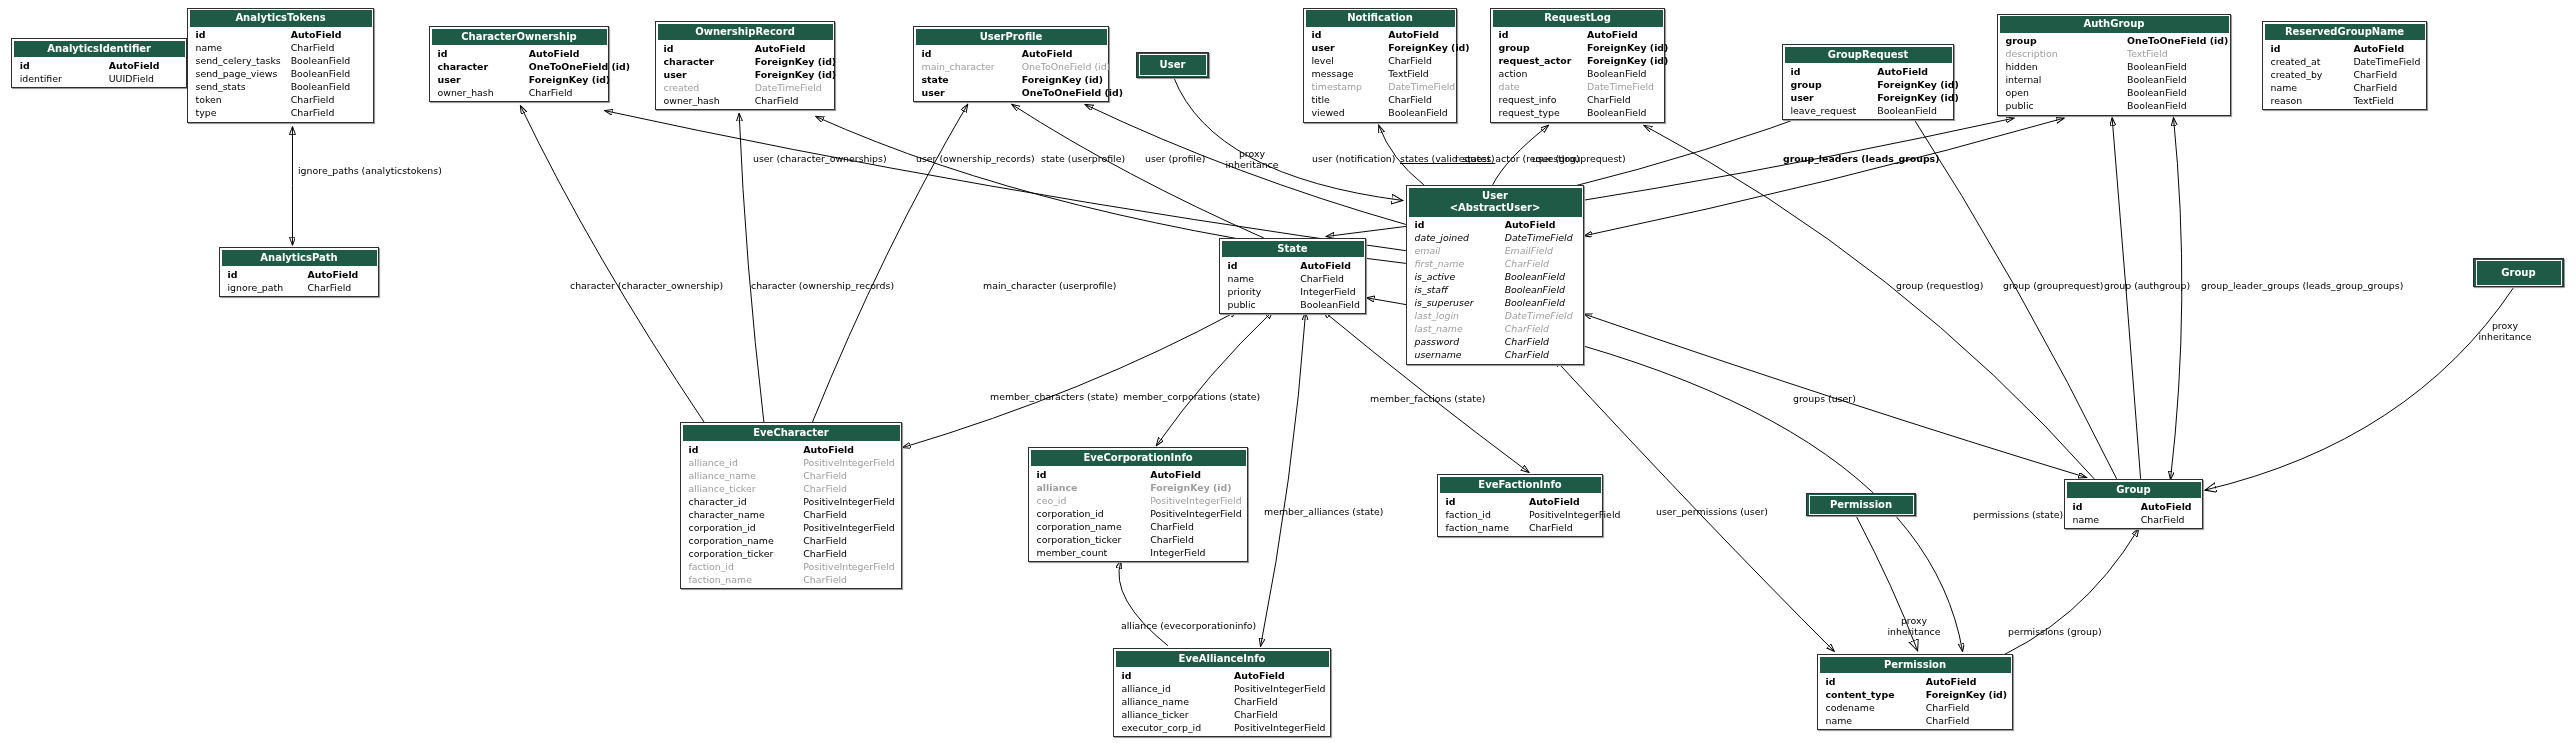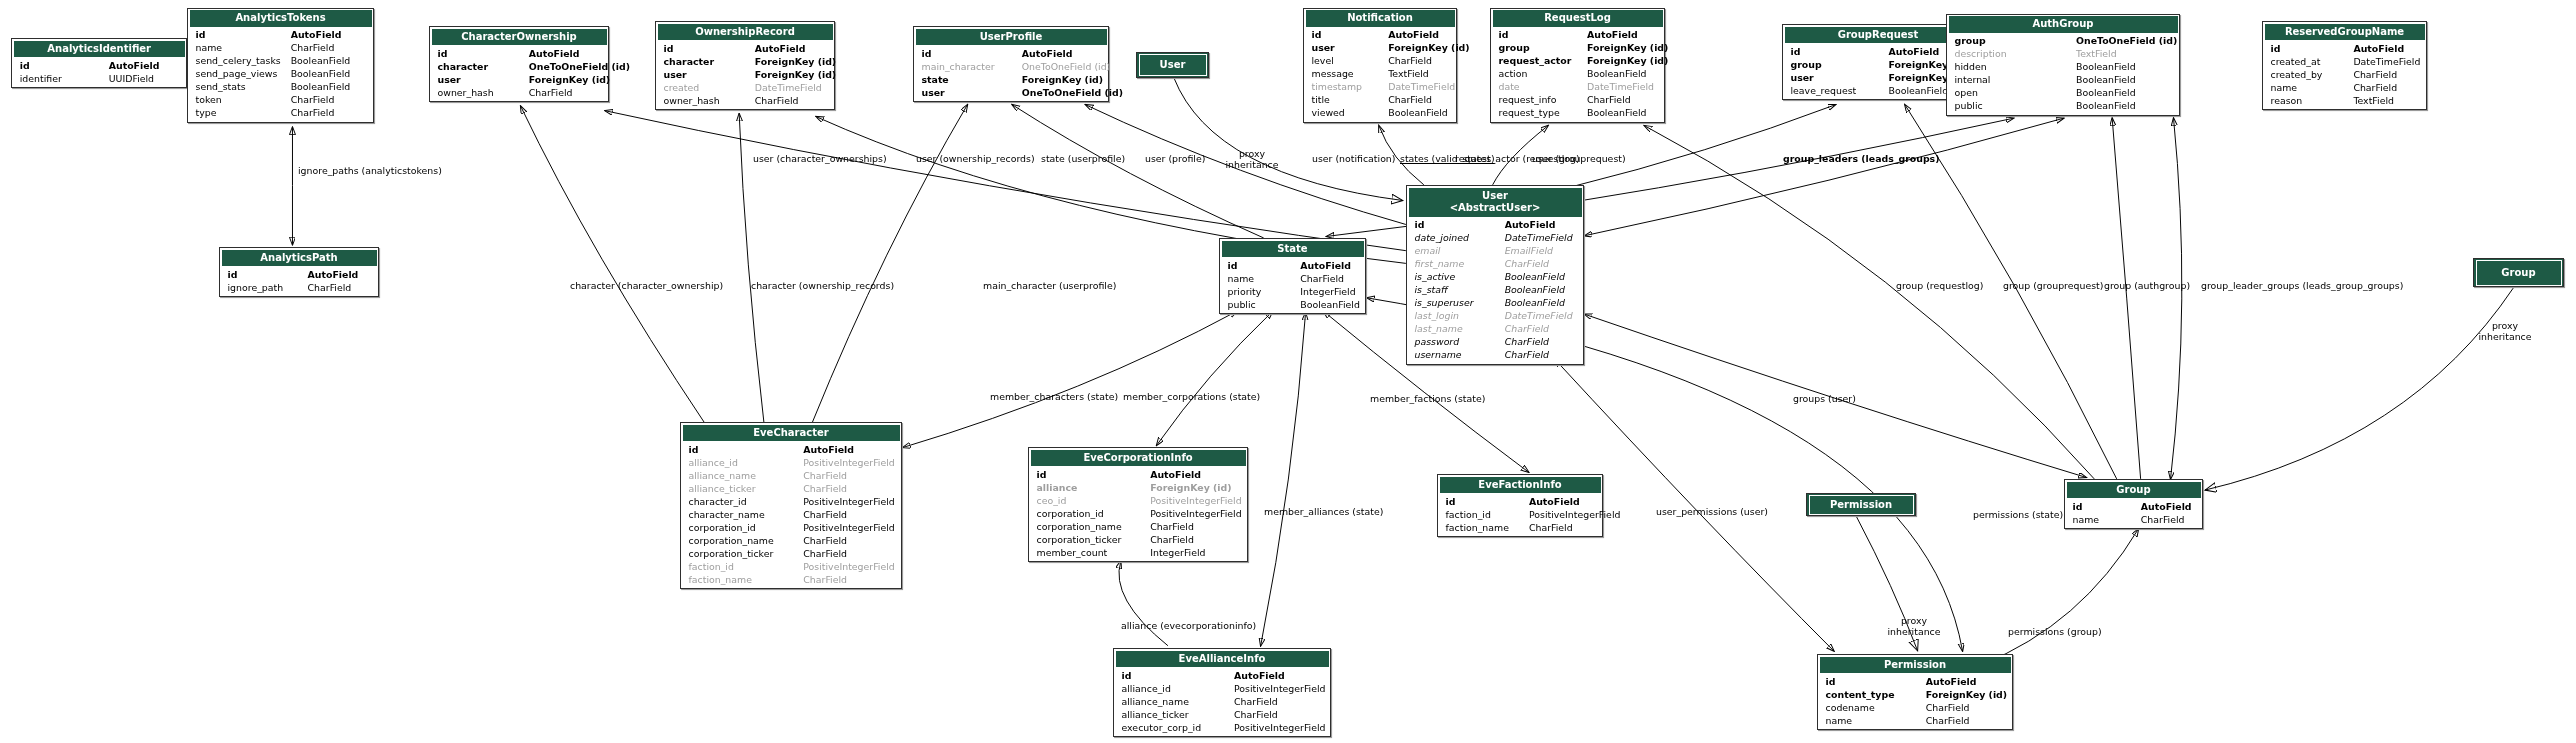--- a/index.html
+++ b/index.html
@@ -261,42 +261,42 @@
           <div class="frow">
             <span class="fname">request_info</span>
             <span class="ftype">CharField</span>
           </div>
           <div class="frow">
             <span class="fname">request_type</span>
             <span class="ftype">BooleanField</span>
           </div>
         </div>
       </div>
-      <div class="tbl" style="left: 1782px; top: 24px; width: 192px;">
+      <div class="tbl" style="left: 1782px; top: 44px; width: 172px;">
         <div class="tbl-header"><span>GroupRequest</span></div>
         <div class="tbl-body">
           <div class="frow">
             <span class="fname bold">id</span>
             <span class="ftype bold">AutoField</span>
           </div>
           <div class="frow">
             <span class="fname bold">group</span>
             <span class="ftype bold">ForeignKey (id)</span>
           </div>
           <div class="frow">
             <span class="fname bold">user</span>
             <span class="ftype bold">ForeignKey (id)</span>
           </div>
           <div class="frow">
             <span class="fname">leave_request</span>
             <span class="ftype">BooleanField</span>
           </div>
         </div>
       </div>
-      <div class="tbl" style="left: 1946px; top: 13.5px; width: 234px;">
+      <div class="tbl" style="left: 1997px; top: 13.5px; width: 234px;">
         <div class="tbl-header"><span>AuthGroup</span></div>
         <div class="tbl-body">
           <div class="frow">
             <span class="fname bold">group</span>
             <span class="ftype bold">OneToOneField (id)</span>
           </div>
           <div class="frow">
             <span class="fname muted">description</span>
             <span class="ftype muted">TextField</span>
           </div>

